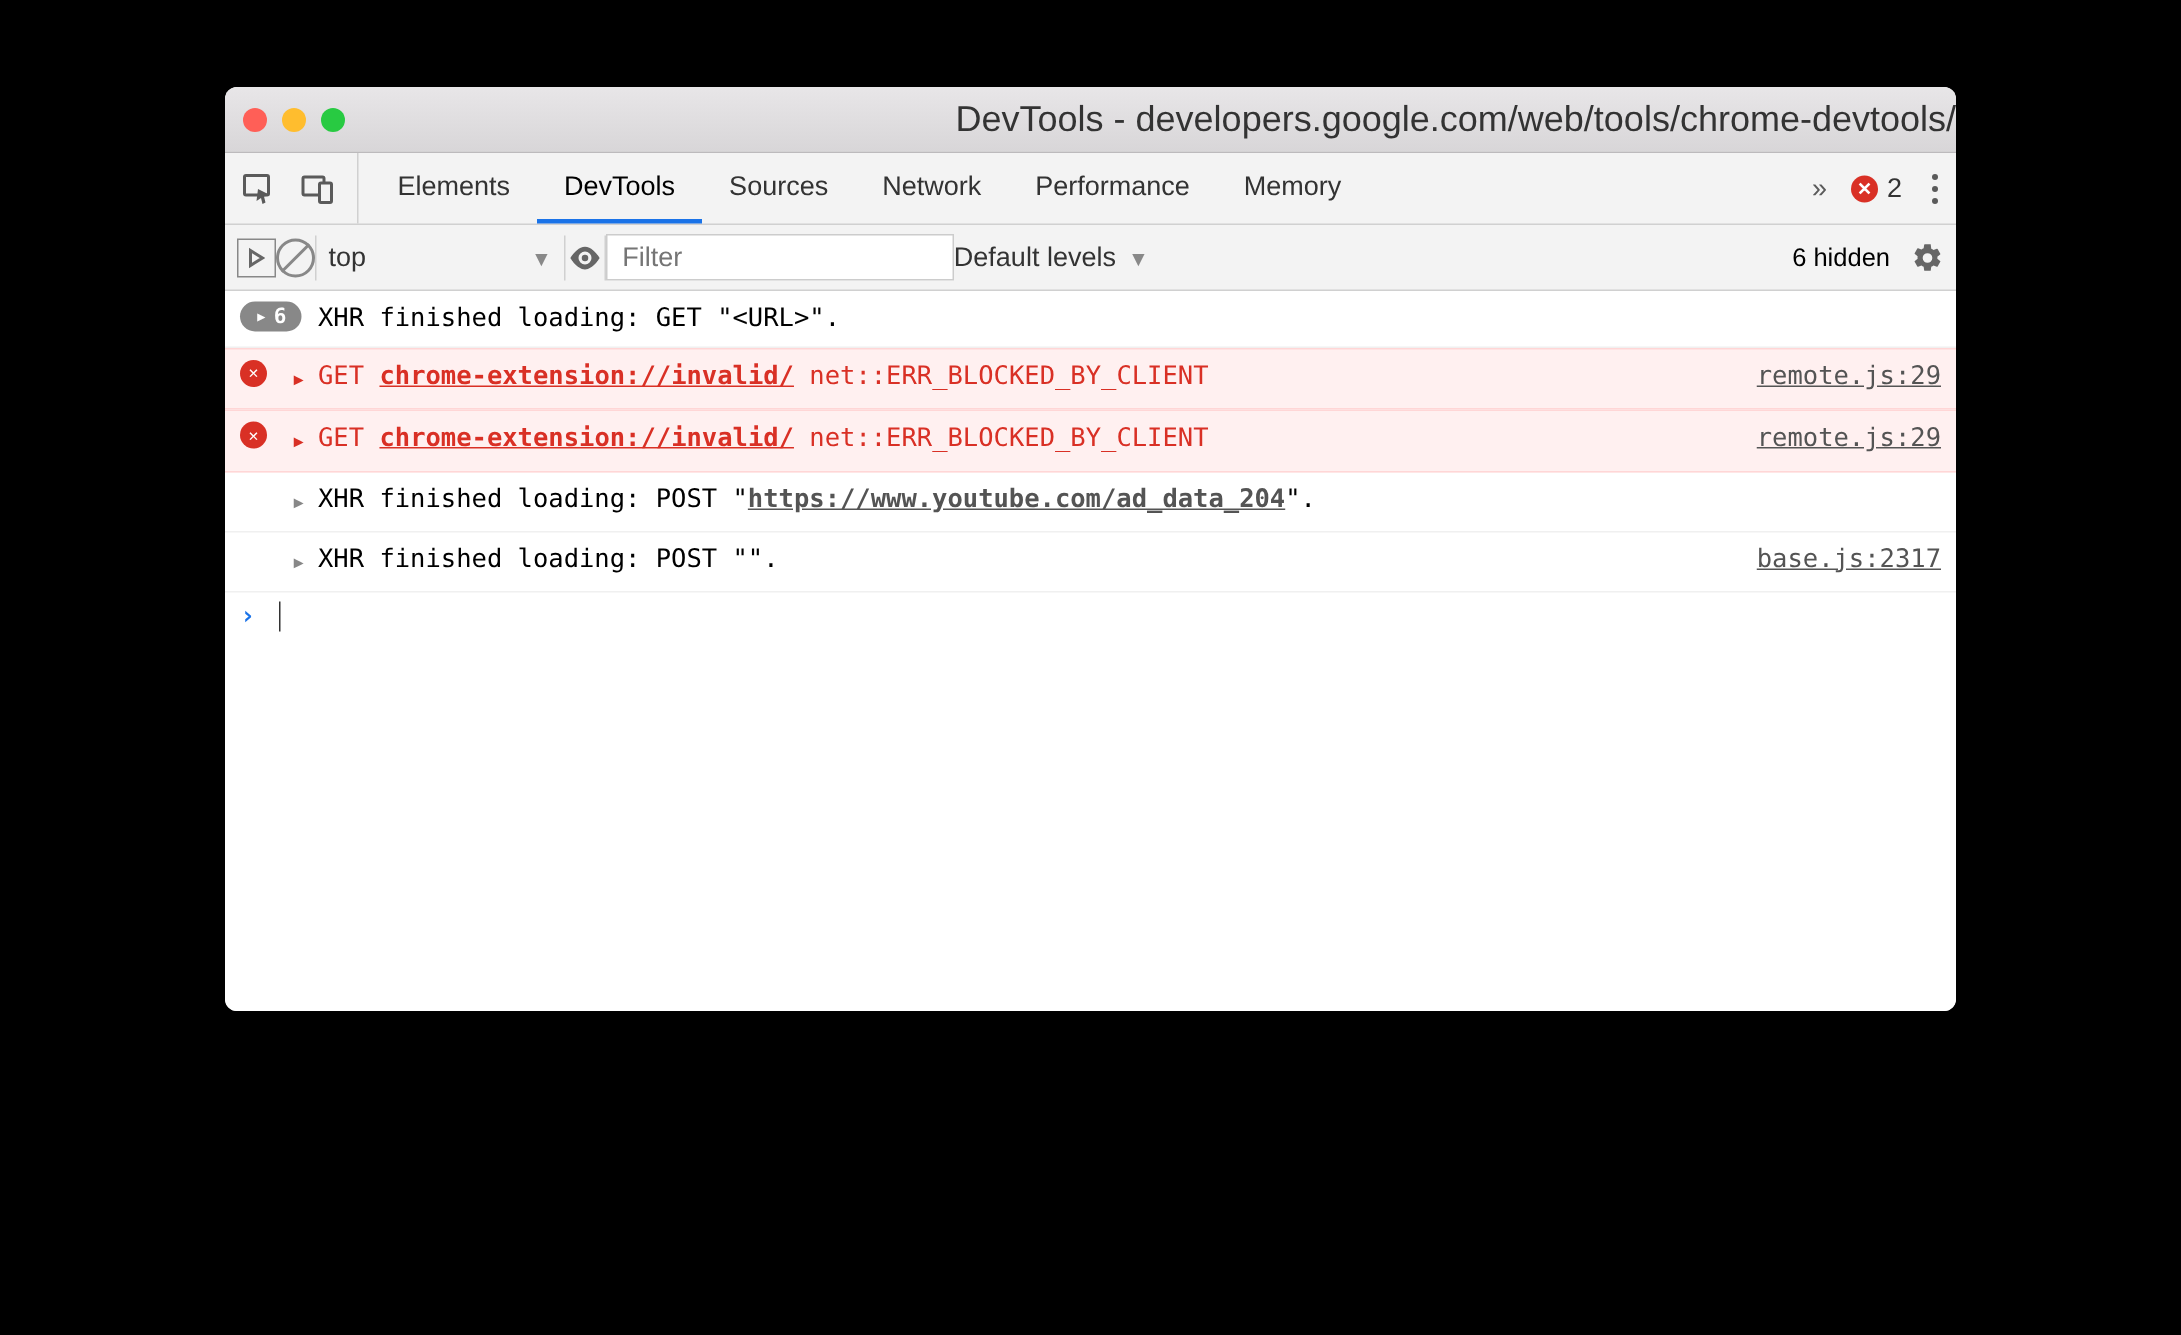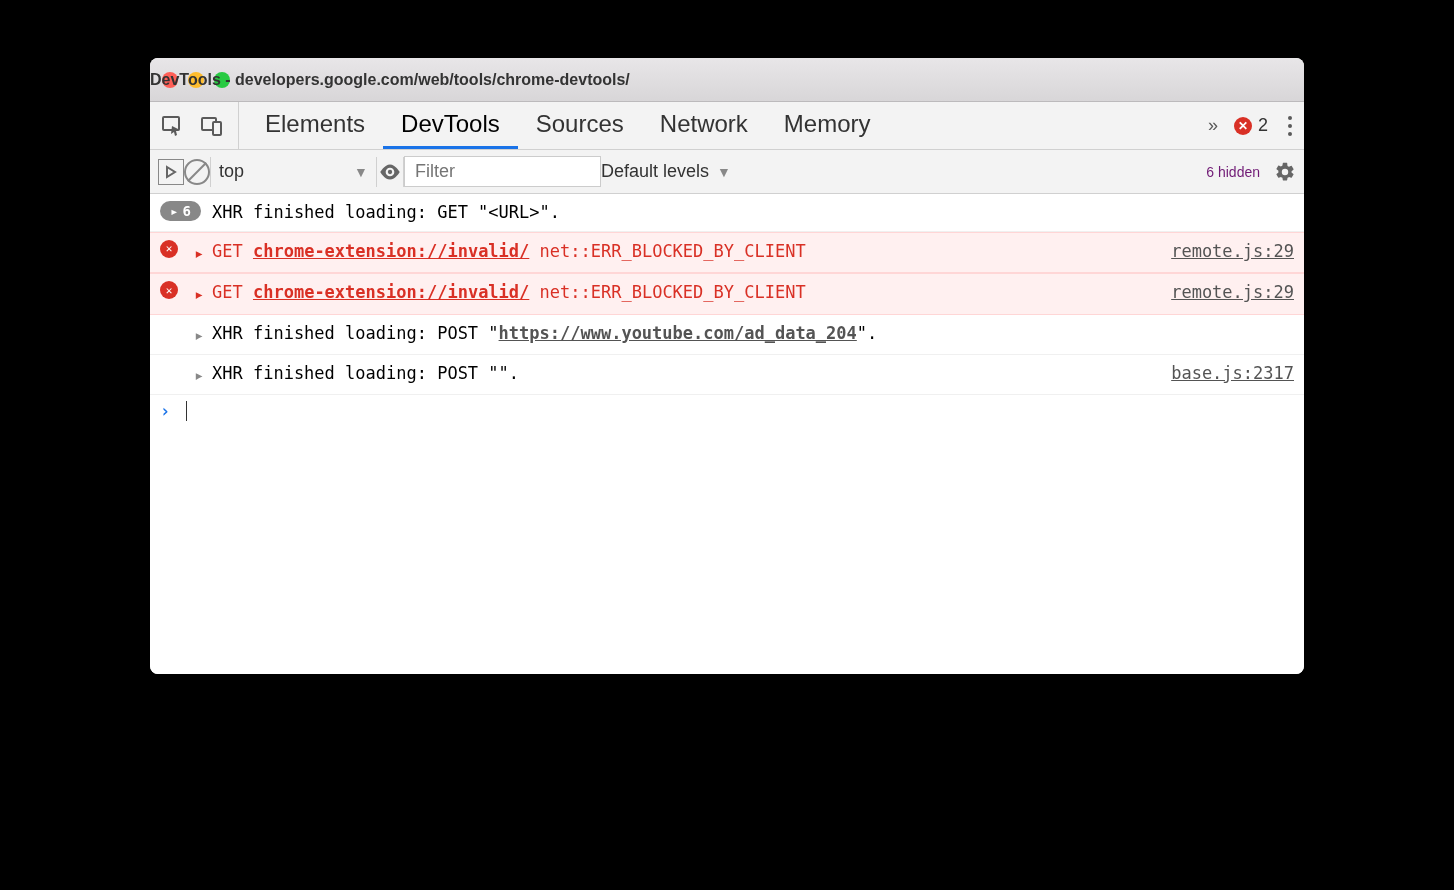--- a/index.html
+++ b/index.html
@@ -48,25 +48,24 @@
     }
     
     .tl-red { background: #ff5f57; }
     .tl-yellow { background: #ffbd2e; }
     .tl-green { background: #28ca42; }
     
     .titlebar-title {
       position: absolute;
       left: 0;
       right: 0;
-      text-align: left;
-      font-size: 16px;
+      text-align: right;
+      font-size: 24px;
       color: #333;
       pointer-events: none;
-      font-weight: bold;
     }
     
     .tabbar {
       height: 48px;
       display: flex;
       align-items: center;
       border-bottom: 1px solid #d0d0d0;
       background: #f3f3f3;
       padding: 0 8px;
     }
@@ -94,21 +93,21 @@
       display: flex;
       height: 100%;
       padding-left: 8px;
       flex: 1;
     }
     
     .tab {
       padding: 0 18px;
       display: flex;
       align-items: center;
-      font-size: 24px;
+      font-size: 18px;
       color: #333;
       cursor: pointer;
       height: 100%;
       border-bottom: 3px solid transparent;
     }
     
     .tab.active {
       border-bottom-color: #1a73e8;
       color: #000;
     }
@@ -225,21 +224,21 @@
     .eye-icon {
       width: 26px;
       height: 26px;
       cursor: pointer;
     }
     
     .filter-input {
       border: 1px solid #ccc;
       padding: 4px 10px;
       font-size: 18px;
-      width: 197px;
+      width: 232px;
       color: #888;
       background: #fff;
     }
     
     .levels-select {
       display: flex;
       align-items: center;
       gap: 8px;
       font-size: 18px;
       color: #333;
@@ -247,22 +246,22 @@
     }
     
     .toolbar2-right {
       margin-left: auto;
       display: flex;
       align-items: center;
       gap: 14px;
     }
     
     .hidden-text {
-      font-size: 14px;
-      color: #701a75;
+      font-size: 17px;
+      color: #000000;
     }
     
     .gear {
       cursor: pointer;
     }
     
     .console-body {
       background: #fff;
       min-height: 480px;
     }
@@ -412,20 +411,21 @@
           <rect x="2" y="4" width="14" height="12" rx="1"></rect>
           <rect x="13" y="8" width="8" height="13" rx="1" fill="#f3f3f3"></rect>
         </svg>
       </div>
     </div>
     <div class="tabs">
       <div class="tab">Elements</div>
       <div class="tab active">DevTools</div>
       <div class="tab">Sources</div>
       <div class="tab">Network</div>
+      <div class="tab">Performance</div>
       <div class="tab">Memory</div>
     </div>
     <div class="tabbar-right">
       <div class="chevrons">»</div>
       <div class="error-badge">
         <div class="error-circle">✕</div>
         <span>2</span>
       </div>
       <div class="kebab">
         <span></span>

